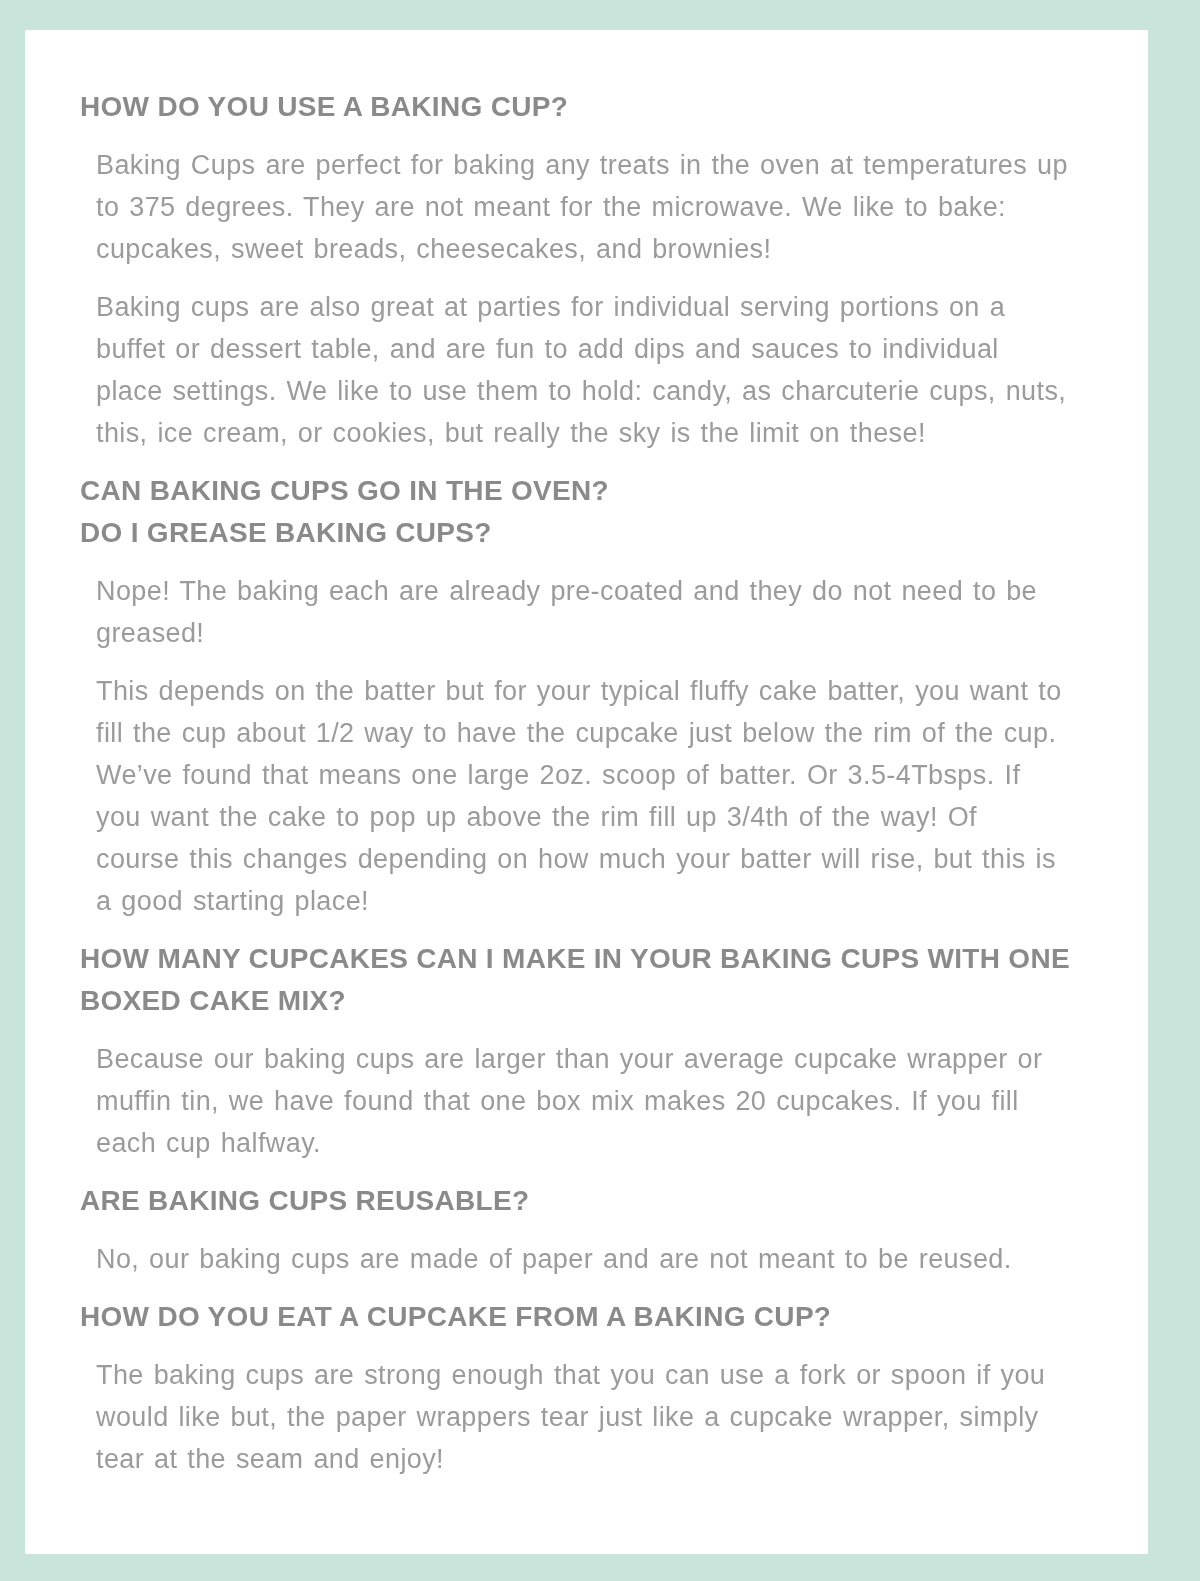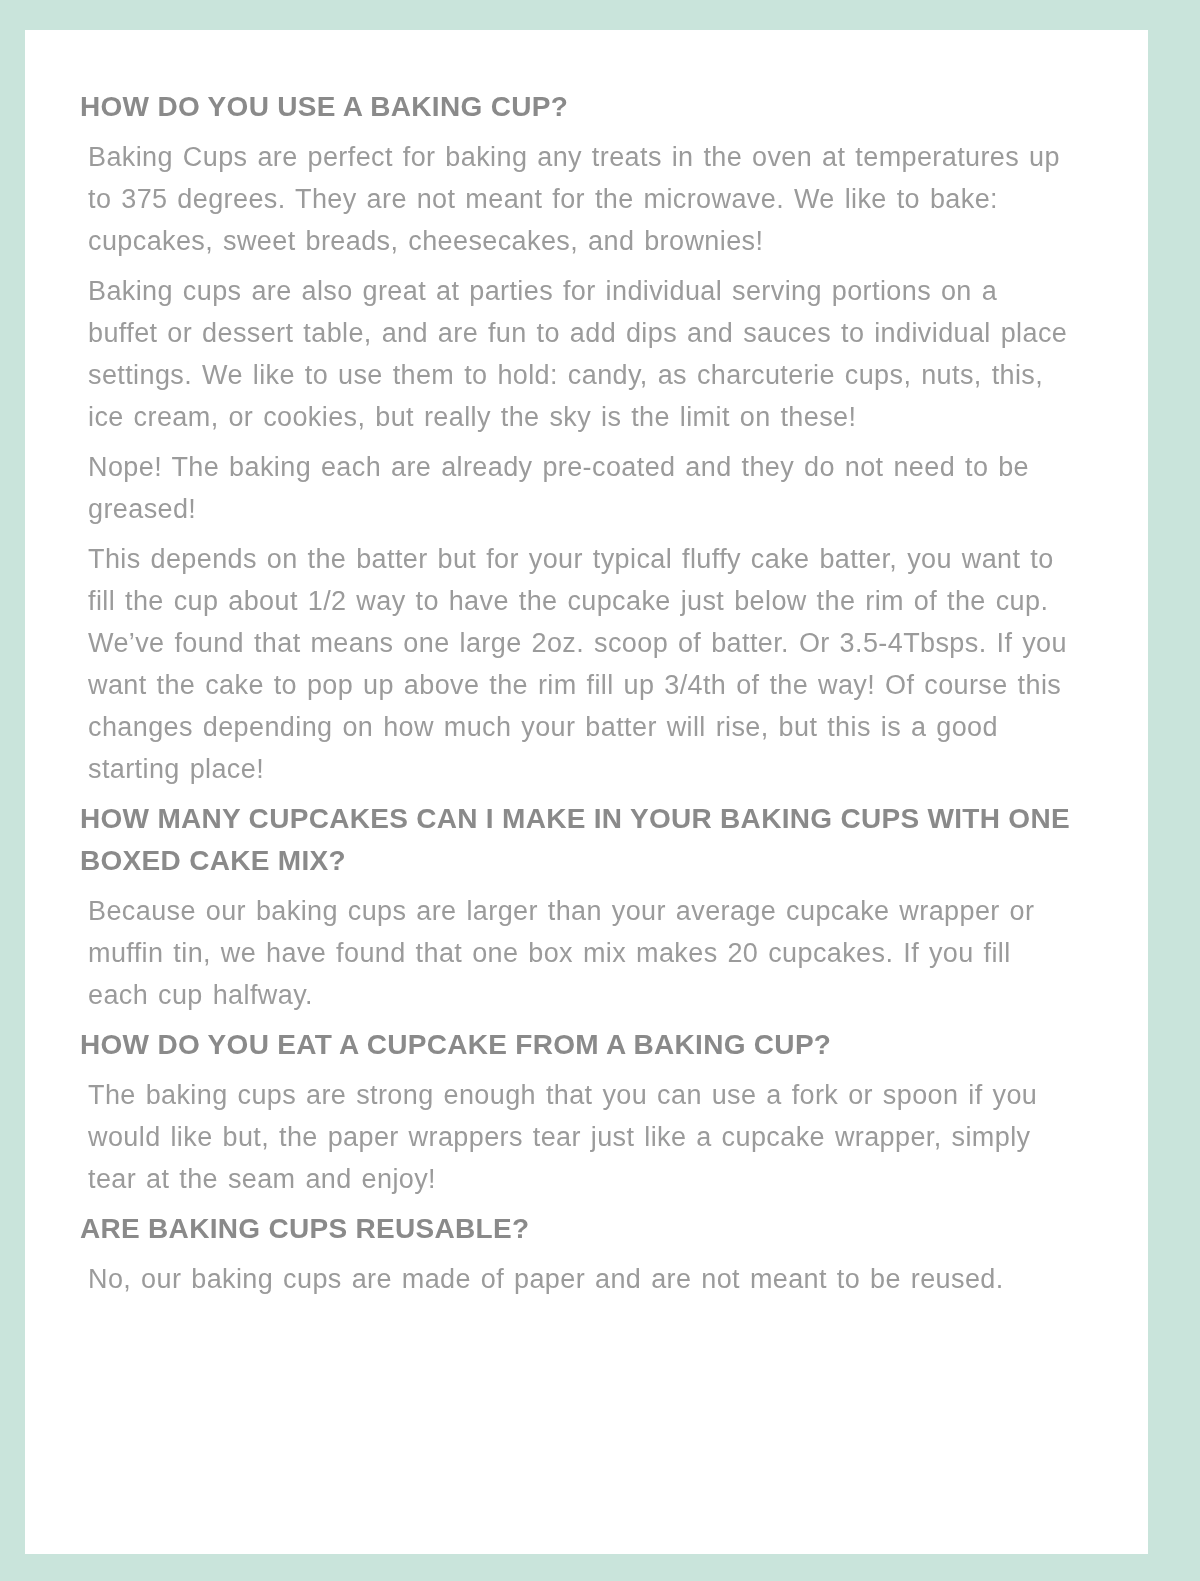--- a/index.html
+++ b/index.html
@@ -33,21 +33,21 @@
   .question {
     margin: 0;
     font-size: 28px;
     line-height: 42px;
     font-weight: 700;
     letter-spacing: 0.3px;
     color: var(--heading-color, #8a8a8a);
     text-transform: uppercase;
   }
   .answer {
-    margin: 8px;
+    margin: 16px;
     font-size: 27px;
     line-height: 42px;
     font-weight: 400;
     letter-spacing: 0.4px;
     word-spacing: 2px;
     color: var(--body-color, #9b9b9b);
   }
 </style>
 </head>
 <body style="--border-color: #c9e4db; --card-color: #ffffff; --heading-color: #8a8a8a; --body-color: #9b9b9b;">
@@ -55,39 +55,41 @@
 <div class="frame">
   <div class="card">
     <div id="faq-list">
   <section class="faq-item">
     <h2 class="question">HOW DO YOU USE A BAKING CUP?</h2>
   <p class="answer">Baking Cups are perfect for baking any treats in the oven at temperatures up to 375 degrees. They are not meant for the microwave. We like to bake: cupcakes, sweet breads, cheesecakes, and brownies!</p>
           <p class="answer">Baking cups are also great at parties for individual serving portions on a buffet or dessert table, and are fun to add dips and sauces to individual place settings. We like to use them to hold: candy, as charcuterie cups, nuts, this, ice cream, or cookies, but really the sky is the limit on these!</p>
         </section>
 
   <section class="faq-item">
+    <h2 class="question">CAN BAKING CUPS GO IN THE OVEN?</h2>
         </section>
 
   <section class="faq-item">
+    <h2 class="question">DO I GREASE BAKING CUPS?</h2>
   <p class="answer">Nope! The baking each are already pre-coated and they do not need to be greased!</p>
         </section>
 
   <section class="faq-item">
   <p class="answer">This depends on the batter but for your typical fluffy cake batter, you want to fill the cup about 1/2 way to have the cupcake just below the rim of the cup. We’ve found that means one large 2oz. scoop of batter. Or 3.5-4Tbsps. If you want the cake to pop up above the rim fill up 3/4th of the way! Of course this changes depending on how much your batter will rise, but this is a good starting place!</p>
         </section>
 
   <section class="faq-item">
     <h2 class="question">HOW MANY CUPCAKES CAN I MAKE IN YOUR BAKING CUPS WITH ONE BOXED CAKE MIX?</h2>
   <p class="answer">Because our baking cups are larger than your average cupcake wrapper or muffin tin, we have found that one box mix makes 20 cupcakes. If you fill each cup halfway.</p>
         </section>
 
   <section class="faq-item">
-    <h2 class="question">HOW DO YOU EAT A CUPCAKE FROM A BAKING CUP?</h2>
-  <p class="answer">The baking cups are strong enough that you can use a fork or spoon if you would like but, the paper wrappers tear just like a cupcake wrapper, simply tear at the seam and enjoy!</p>
+    <h2 class="question">ARE BAKING CUPS REUSABLE?</h2>
+  <p class="answer">No, our baking cups are made of paper and are not meant to be reused.</p>
         </section>
 
   <section class="faq-item">
-    <h2 class="question">ARE BAKING CUPS REUSABLE?</h2>
-  <p class="answer">No, our baking cups are made of paper and are not meant to be reused.</p>
+    <h2 class="question">HOW DO YOU EAT A CUPCAKE FROM A BAKING CUP?</h2>
+  <p class="answer">The baking cups are strong enough that you can use a fork or spoon if you would like but, the paper wrappers tear just like a cupcake wrapper, simply tear at the seam and enjoy!</p>
         </section>
 </div>
   </div>
 </div>
 
 </body></html>

